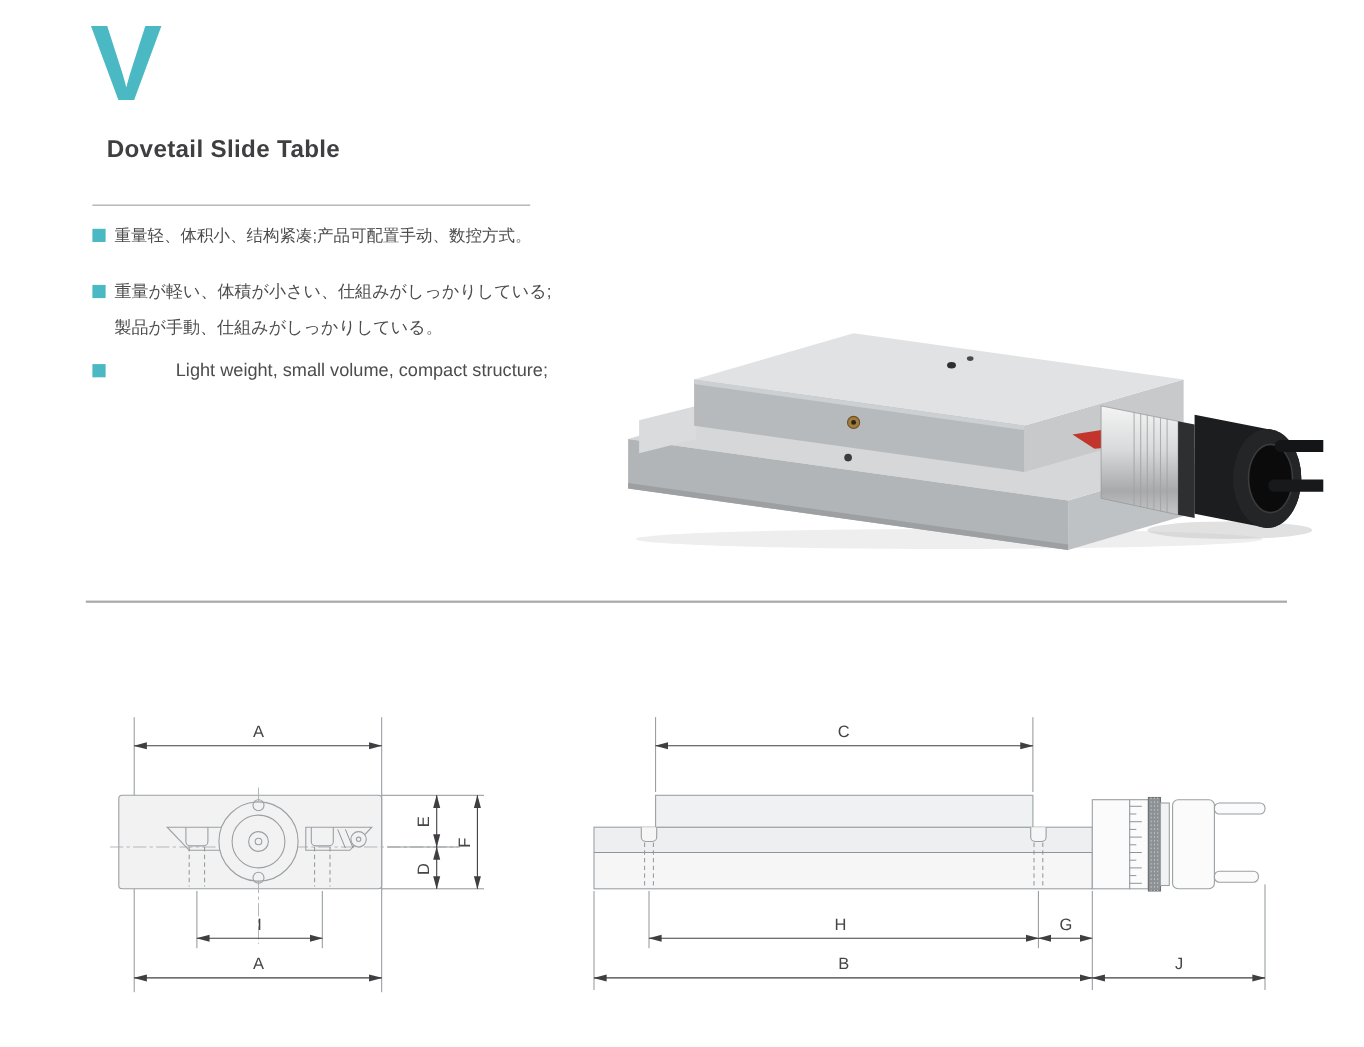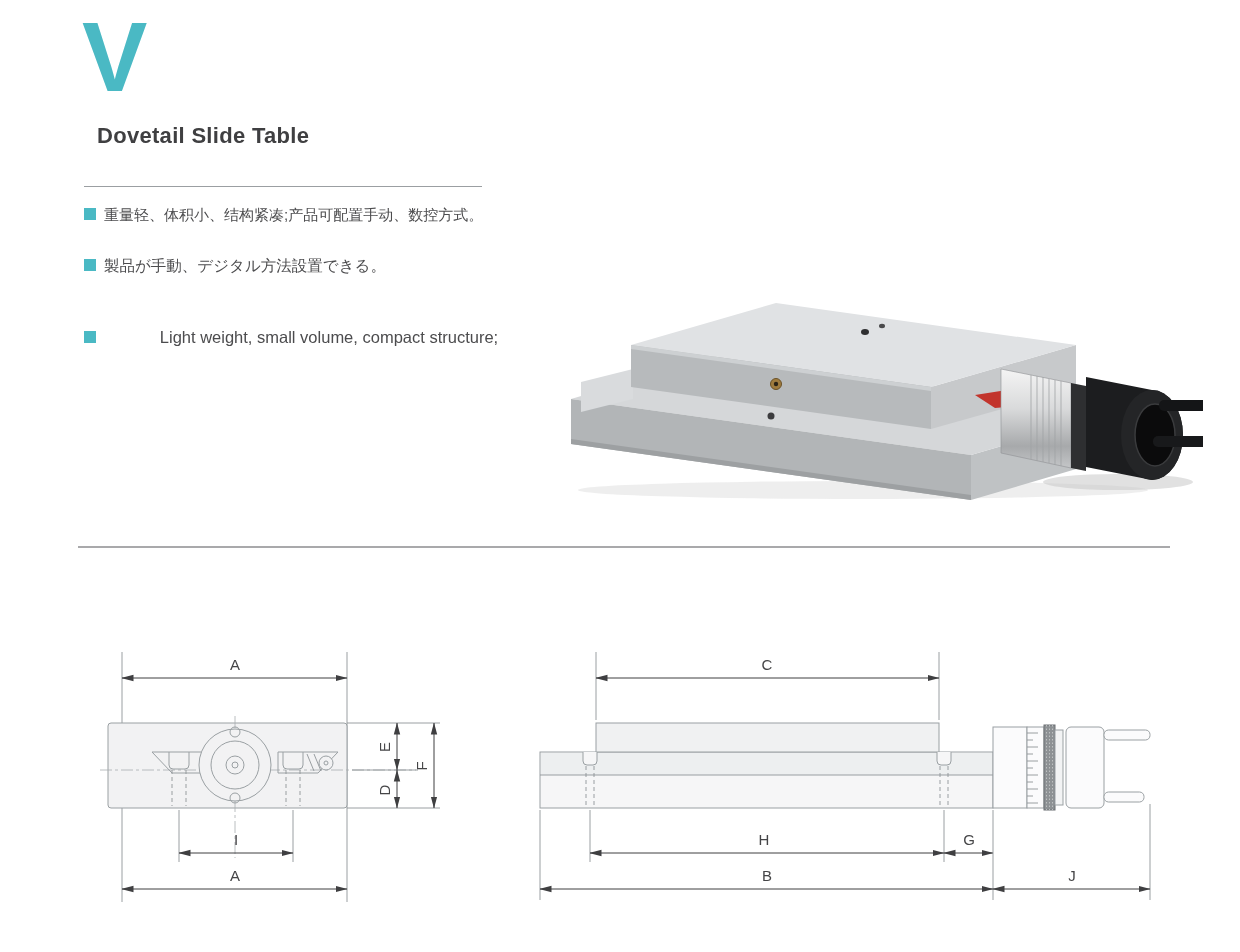--- a/index.html
+++ b/index.html
@@ -62,21 +62,22 @@
 
   <div class="feature f1">
     <span class="bullet"></span>
     <div class="lines">
       <div>重量轻、体积小、结构紧凑;产品可配置手动、数控方式。</div>
     </div>
   </div>
   <div class="feature f2">
     <span class="bullet"></span>
     <div class="lines">
-      <div>製品が手動、デジタル方法設置できる。</div>
+      <div>重量が軽い、体積が小さい、仕組みがしっかりしている;</div>
+      <div>製品が手動、仕組みがしっかりしている。</div>
     </div>
   </div>
   <div class="feature f3">
     <span class="bullet"></span>
     <div class="lines">
       <div>Light weight, small volume, compact structure;</div>
     </div>
   </div>
 
   <svg class="product-svg" viewBox="0 0 640 250">

